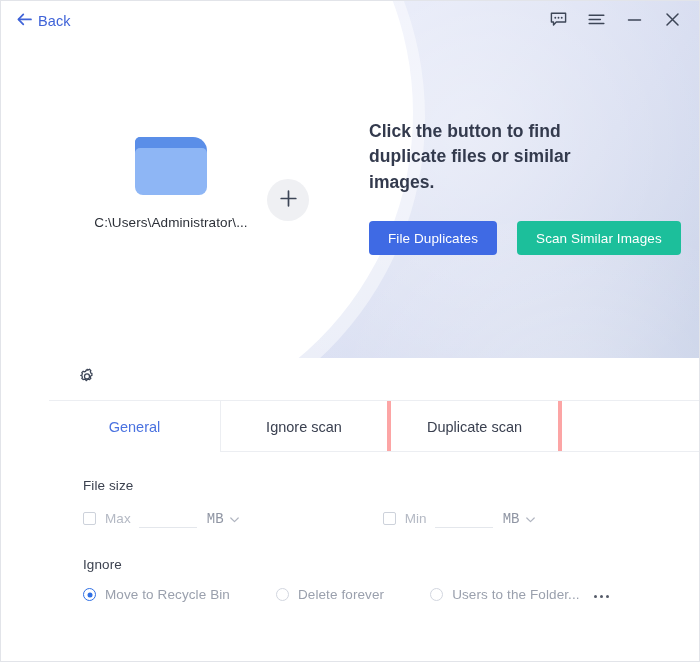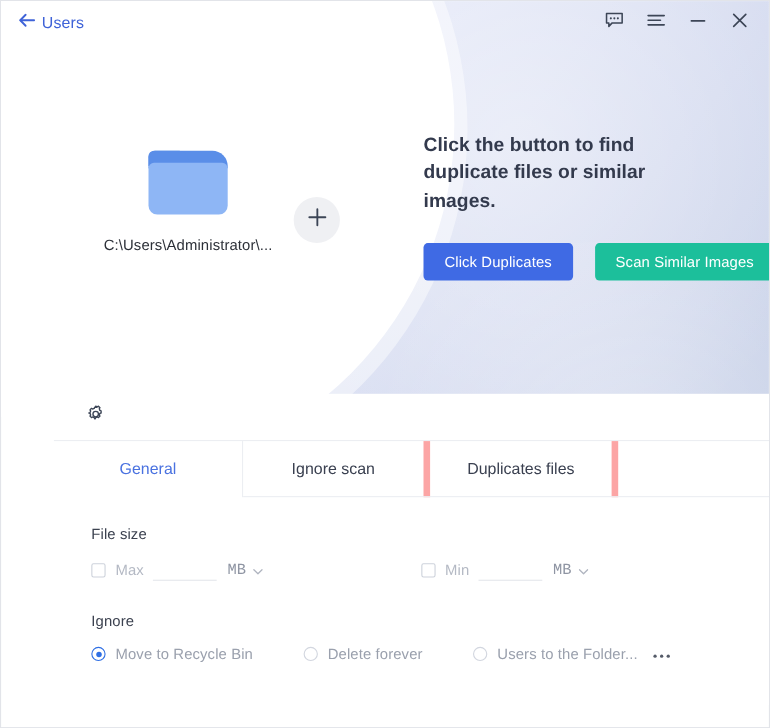--- a/index.html
+++ b/index.html
@@ -166,21 +166,20 @@
     cursor: pointer;
   }
 
   
   .hero-right {
     position: absolute;
     left: 368px;
     top: 118px;
     width: 310px;
     z-index: 5;
-    margin-left: 16px;
   }
   .hero-heading {
     font-size: 17.5px;
     font-weight: bold;
     line-height: 1.45;
     color: #333a4d;
     letter-spacing: .05px;
     max-width: 232px;
   }
   .cta-row {
@@ -241,21 +240,21 @@
     height: 1px;
     background: #eceef2;
   }
   .tab {
     display: flex;
     align-items: center;
     justify-content: center;
     font-size: 14.5px;
     color: #3a4050;
     cursor: pointer;
-    border-right: 6px solid #fca5a5;
+    border-right: 4px solid #fca5a5;
     user-select: none;
   }
   .tab.t1 { width: 172px; color: #4a72e0; border-right: 1px solid #eceef2; }
   .tab.t2 { width: 170px; }
   .tab.t3 { width: 171px; }
   .tab.spacer { flex: 1; border-right: none; cursor: default; }
 
   
   .panel-body { padding: 26px 12px 0 34px; }
   .group-label {
@@ -360,21 +359,21 @@
     <div class="hero-circle"></div>
 
     <div class="titlebar">
       <div class="back-btn">
         <span class="back-arrow">
           <svg width="15" height="13" viewBox="0 0 15 13">
             <path d="M6.3 1.4 L1.4 6.4 L6.3 11.4" fill="none" stroke="#3f63d8" stroke-width="1.7" stroke-linecap="round" stroke-linejoin="round"></path>
             <path d="M1.7 6.4 H14" fill="none" stroke="#3f63d8" stroke-width="1.7" stroke-linecap="round"></path>
           </svg>
         </span>
-        <span class="label">Users</span>
+        <span class="label">Back</span>
       </div>
 
       <div class="win-ctrls">
         <div class="win-btn">
           <span>
             <svg width="17" height="15" viewBox="0 0 17 15">
               <path d="M1.4 1.3 H15.6 V10 H6.3 L3.5 13 V10 H1.4 Z" fill="none" stroke="#3d4657" stroke-width="1.4" stroke-linejoin="round"></path>
               <circle cx="5.3" cy="5.7" r="0.95" fill="#3d4657"></circle>
               <circle cx="8.5" cy="5.7" r="0.95" fill="#3d4657"></circle>
               <circle cx="11.7" cy="5.7" r="0.95" fill="#3d4657"></circle>
@@ -420,21 +419,21 @@
       <span>
         <svg width="19" height="19" viewBox="0 0 19 19">
           <path d="M9.5 2.2 V16.8 M2.2 9.5 H16.8" stroke="#3c4556" stroke-width="1.7" stroke-linecap="round"></path>
         </svg>
       </span>
     </div>
 
     <div class="hero-right">
       <div class="hero-heading">Click the button to find duplicate files or similar images.</div>
       <div class="cta-row">
-        <button class="btn btn-primary">Click Duplicates</button>
+        <button class="btn btn-primary">File Duplicates</button>
         <button class="btn btn-teal">Scan Similar Images</button>
       </div>
     </div>
   </div>
 
   <div class="settings">
 
     <div class="settings-bar">
       <div class="gear-btn">
         <span>
@@ -449,21 +448,21 @@
           <svg width="17" height="11" viewBox="0 0 17 11">
             <path d="M1.5 8.5 L8.5 2.2 L15.5 8.5" fill="none" stroke="#52596a" stroke-width="1.5" stroke-linecap="round" stroke-linejoin="round"></path>
           </svg>
         </span>
       </div>
     </div>
 
     <div class="tabs">
       <div class="tab t1">General</div>
       <div class="tab t2">Ignore scan</div>
-      <div class="tab t3">Duplicates files</div>
+      <div class="tab t3">Duplicate scan</div>
       <div class="tab spacer"></div>
     </div>
 
     <div class="panel-body">
 
       <div class="group-label">File size</div>
 
       <div class="row">
         <div class="chk-field">
           <div class="chk-box"></div>

